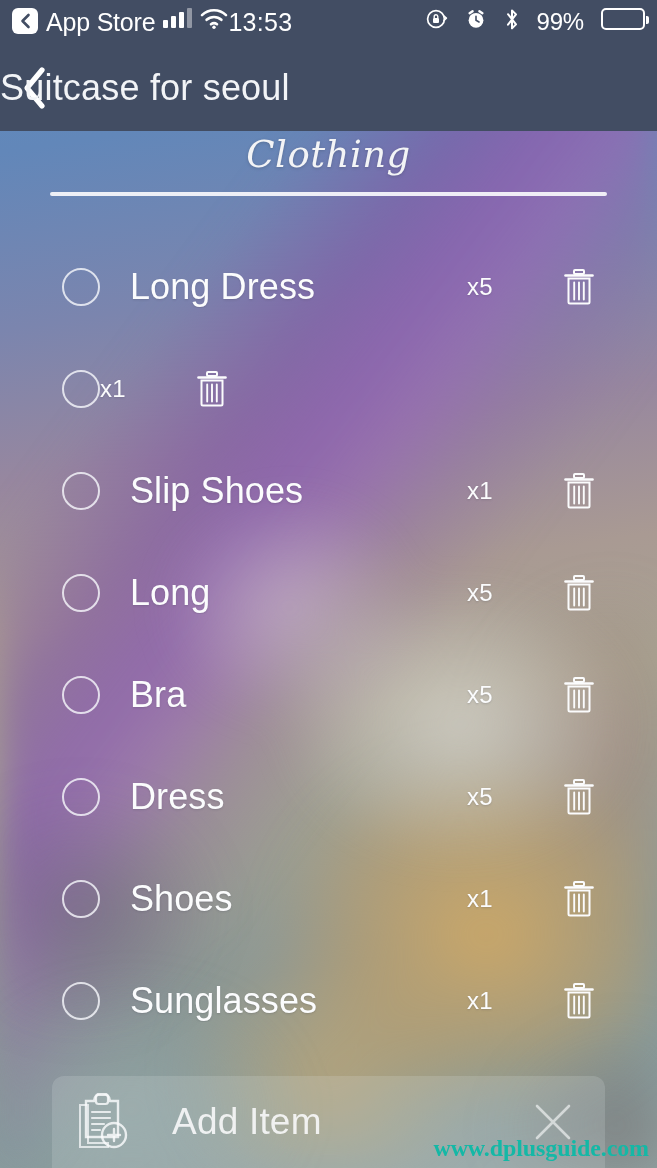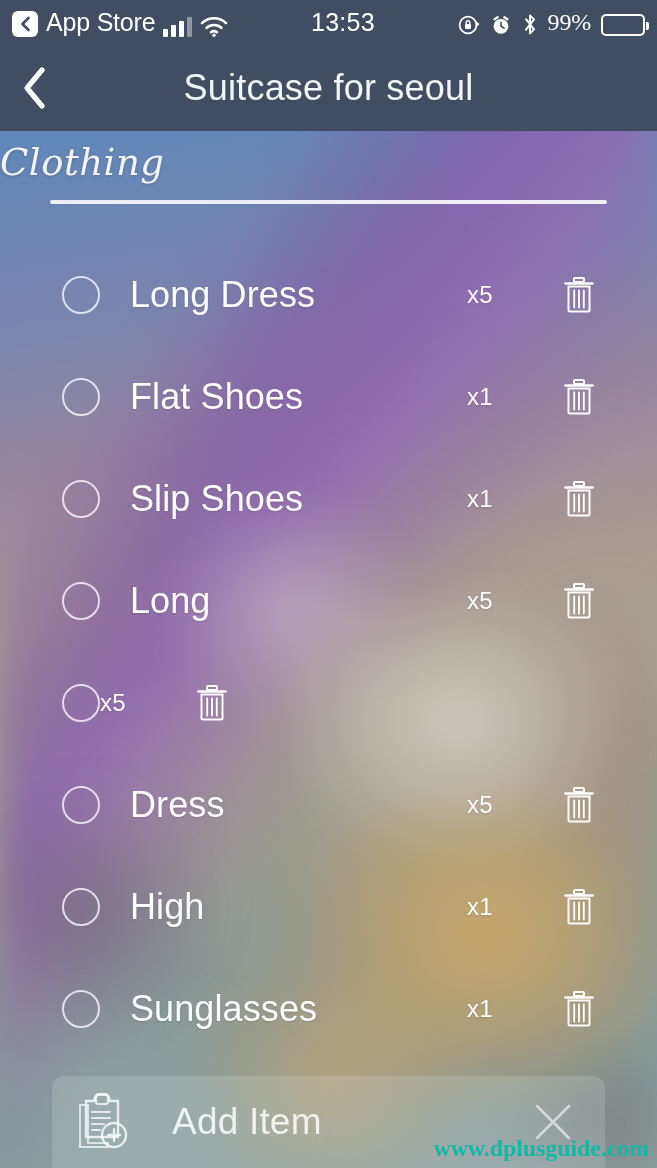--- a/index.html
+++ b/index.html
@@ -79,23 +79,23 @@
     position: absolute;
     top: 0; left: 0; right: 0;
     height: 44px;
     background: #424d63;
     z-index: 40;
     display: flex;
     align-items: center;
     padding: 0 12px;
     color: #ffffff;
   }
-  .sb-left { display: flex; align-items: flex-end; gap: 8px; flex: 0 0 auto; }
-  .sb-center { flex: 1; display: flex; justify-content: center; }
-  .sb-right { display: flex; align-items: flex-end; gap: 10px; flex: 0 0 auto; font-family: Liberation Serif, serif; }
+  .sb-left { display: flex; align-items: flex-start; gap: 8px; flex: 0 0 auto; }
+  .sb-center { flex: 1; display: flex; }
+  .sb-right { display: flex; align-items: flex-start; gap: 17px; flex: 0 0 auto; }
 
   .sb-back-badge {
     width: 26px; height: 26px;
     background: #ffffff;
     border-radius: 6px;
     display: flex; align-items: center; justify-content: center;
   }
   .sb-carrier {
     font-size: 25px;
     font-weight: 400;
@@ -148,42 +148,42 @@
     align-items: center;
   }
   .nav-back {
     width: 70px; height: 100%;
     display: flex; align-items: center; justify-content: center;
     cursor: pointer;
   }
   .nav-title {
     position: absolute;
     left: 0; right: 0;
-    text-align: center;
     color: #f2f4f7;
     font-size: 36px;
     font-weight: 300;
     letter-spacing: 0.2px;
     pointer-events: none;
   }
 
   
   .content {
     position: absolute;
     top: 131px; left: 0; right: 0; bottom: 0;
     z-index: 20;
   }
 
   .section-title {
+    text-align: center;
     color: #f3f4f6;
     font-family: "DejaVu Serif", "Liberation Serif", serif;
     font-style: italic;
     font-size: 37px;
     font-weight: 400;
-    padding-top: 10px;
+    padding-top: 2px;
     letter-spacing: 0.5px;
     text-shadow: 0 1px 3px rgba(60,70,90,0.35);
   }
   .section-rule {
     height: 4px;
     margin: 16px 50px 0 50px;
     background: rgba(248,249,252,0.92);
     border-radius: 3px;
   }
 
@@ -357,21 +357,20 @@
             <rect x="12" y="2" width="10" height="4" rx="1" fill="none" stroke="#fbfcfd" stroke-width="2"></rect>
             <path d="M3.5 7.5 H30.5" stroke="#fbfcfd" stroke-width="2.6" stroke-linecap="round"></path>
             <path d="M6.5 10.5 H27.5 V34 a1.5 1.5 0 0 1 -1.5 1.5 H8 a1.5 1.5 0 0 1 -1.5 -1.5 Z" fill="none" stroke="#fbfcfd" stroke-width="2"></path>
             <path d="M12.2 14.5 V31.5 M17 14.5 V31.5 M21.8 14.5 V31.5" stroke="#fbfcfd" stroke-width="1.9" stroke-linecap="round"></path>
           </svg>
         </span>
       </div>
 
       <div class="item-row">
         <span class="checkbox"></span>
-        <span class="item-name">Flat Shoes</span>
         <span class="item-qty">x1</span>
         <span class="item-del">
           <svg width="34" height="38" viewBox="0 0 34 38">
             <rect x="12" y="2" width="10" height="4" rx="1" fill="none" stroke="#fbfcfd" stroke-width="2"></rect>
             <path d="M3.5 7.5 H30.5" stroke="#fbfcfd" stroke-width="2.6" stroke-linecap="round"></path>
             <path d="M6.5 10.5 H27.5 V34 a1.5 1.5 0 0 1 -1.5 1.5 H8 a1.5 1.5 0 0 1 -1.5 -1.5 Z" fill="none" stroke="#fbfcfd" stroke-width="2"></path>
             <path d="M12.2 14.5 V31.5 M17 14.5 V31.5 M21.8 14.5 V31.5" stroke="#fbfcfd" stroke-width="1.9" stroke-linecap="round"></path>
           </svg>
         </span>
       </div>
@@ -399,20 +398,21 @@
             <rect x="12" y="2" width="10" height="4" rx="1" fill="none" stroke="#fbfcfd" stroke-width="2"></rect>
             <path d="M3.5 7.5 H30.5" stroke="#fbfcfd" stroke-width="2.6" stroke-linecap="round"></path>
             <path d="M6.5 10.5 H27.5 V34 a1.5 1.5 0 0 1 -1.5 1.5 H8 a1.5 1.5 0 0 1 -1.5 -1.5 Z" fill="none" stroke="#fbfcfd" stroke-width="2"></path>
             <path d="M12.2 14.5 V31.5 M17 14.5 V31.5 M21.8 14.5 V31.5" stroke="#fbfcfd" stroke-width="1.9" stroke-linecap="round"></path>
           </svg>
         </span>
       </div>
 
       <div class="item-row">
         <span class="checkbox"></span>
+        <span class="item-name">Bra</span>
         <span class="item-qty">x5</span>
         <span class="item-del">
           <svg width="34" height="38" viewBox="0 0 34 38">
             <rect x="12" y="2" width="10" height="4" rx="1" fill="none" stroke="#fbfcfd" stroke-width="2"></rect>
             <path d="M3.5 7.5 H30.5" stroke="#fbfcfd" stroke-width="2.6" stroke-linecap="round"></path>
             <path d="M6.5 10.5 H27.5 V34 a1.5 1.5 0 0 1 -1.5 1.5 H8 a1.5 1.5 0 0 1 -1.5 -1.5 Z" fill="none" stroke="#fbfcfd" stroke-width="2"></path>
             <path d="M12.2 14.5 V31.5 M17 14.5 V31.5 M21.8 14.5 V31.5" stroke="#fbfcfd" stroke-width="1.9" stroke-linecap="round"></path>
           </svg>
         </span>
       </div>
@@ -426,21 +426,21 @@
             <rect x="12" y="2" width="10" height="4" rx="1" fill="none" stroke="#fbfcfd" stroke-width="2"></rect>
             <path d="M3.5 7.5 H30.5" stroke="#fbfcfd" stroke-width="2.6" stroke-linecap="round"></path>
             <path d="M6.5 10.5 H27.5 V34 a1.5 1.5 0 0 1 -1.5 1.5 H8 a1.5 1.5 0 0 1 -1.5 -1.5 Z" fill="none" stroke="#fbfcfd" stroke-width="2"></path>
             <path d="M12.2 14.5 V31.5 M17 14.5 V31.5 M21.8 14.5 V31.5" stroke="#fbfcfd" stroke-width="1.9" stroke-linecap="round"></path>
           </svg>
         </span>
       </div>
 
       <div class="item-row">
         <span class="checkbox"></span>
-        <span class="item-name">High</span>
+        <span class="item-name">Shoes</span>
         <span class="item-qty">x1</span>
         <span class="item-del">
           <svg width="34" height="38" viewBox="0 0 34 38">
             <rect x="12" y="2" width="10" height="4" rx="1" fill="none" stroke="#fbfcfd" stroke-width="2"></rect>
             <path d="M3.5 7.5 H30.5" stroke="#fbfcfd" stroke-width="2.6" stroke-linecap="round"></path>
             <path d="M6.5 10.5 H27.5 V34 a1.5 1.5 0 0 1 -1.5 1.5 H8 a1.5 1.5 0 0 1 -1.5 -1.5 Z" fill="none" stroke="#fbfcfd" stroke-width="2"></path>
             <path d="M12.2 14.5 V31.5 M17 14.5 V31.5 M21.8 14.5 V31.5" stroke="#fbfcfd" stroke-width="1.9" stroke-linecap="round"></path>
           </svg>
         </span>
       </div>

